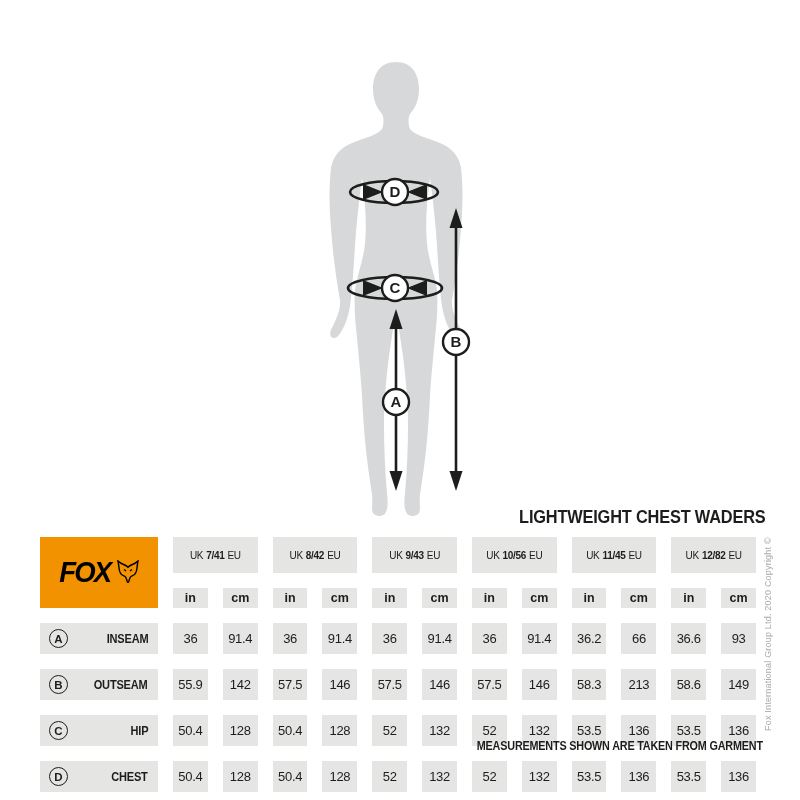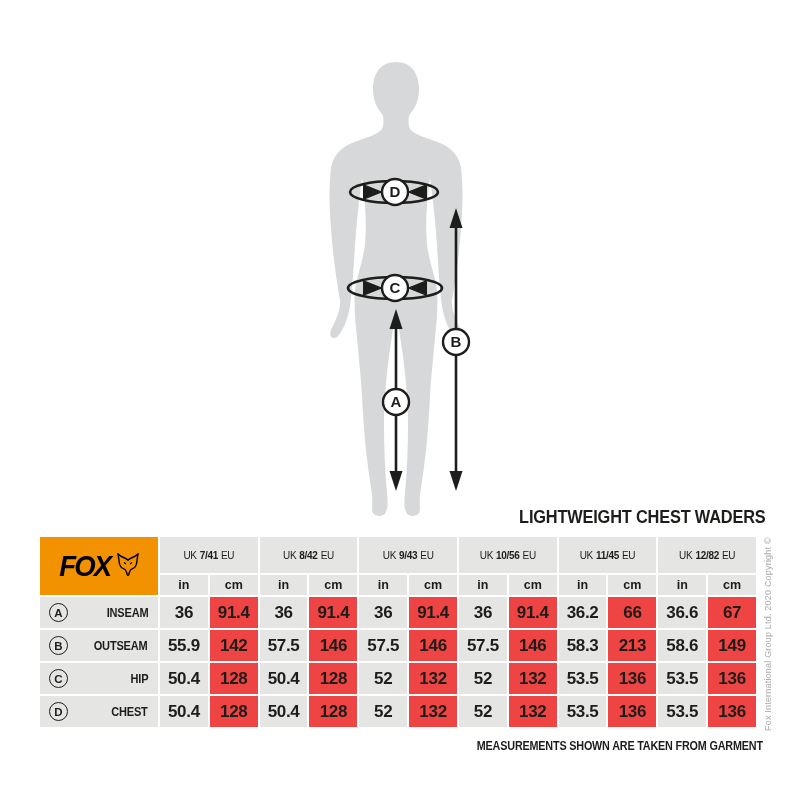--- a/index.html
+++ b/index.html
@@ -13,31 +13,31 @@
   .chart-title{position:absolute;top:506px;right:34px;font-size:19px;font-weight:bold;
                letter-spacing:-0.2px;white-space:nowrap;transform:scaleX(0.86);transform-origin:100% 50%;}
   .footer-note{position:absolute;top:739px;right:37px;font-size:12px;font-weight:bold;
                letter-spacing:-0.2px;white-space:nowrap;transform:scaleX(0.9);transform-origin:100% 50%;}
   .copyright{position:absolute;left:763px;top:731px;transform:rotate(-90deg);transform-origin:0 0;
              font-size:9px;color:#a9a9a8;white-space:nowrap;letter-spacing:0.2px;}
 
   
   .size-table{position:absolute;left:40px;top:537px;width:716px;display:grid;
               grid-template-columns:118px repeat(12,1fr);
-              grid-template-rows:36px 20px 31px 31px 31px 31px;gap:2px;}
+              grid-template-rows:36px 20px 31px 31px 31px 31px;gap:15px;}
   .cell{display:flex;align-items:center;justify-content:center;background:#e5e5e4;}
-  .cell.cm-col{background:#ef4444;}
+  .cell.cm-col{background:#e5e5e5;}
   .logo-cell{grid-row:1/3;grid-column:1;background:#f39200;display:flex;align-items:center;
              justify-content:center;gap:4px;}
   .fox-word{font-size:29px;font-weight:900;font-style:italic;letter-spacing:-2px;
             transform:scaleX(0.95);color:#000;}
   .size-cell{grid-column:span 2;font-size:10px;letter-spacing:-0.3px;white-space:nowrap;}
   .size-cell b{margin:16px 3px;}
   .unit-cell{font-size:12.5px;font-weight:bold;}
-  .value-cell{font-size:17px;font-weight:bold;letter-spacing:-0.3px;}
+  .value-cell{font-size:13px;font-weight:normal;letter-spacing:-0.3px;}
   .label-cell{justify-content:space-between;padding:0 10px 0 9px;}
   .row-label{font-size:12px;font-weight:bold;letter-spacing:-0.2px;transform:scaleX(0.92);
              transform-origin:100% 50%;}
   .badge{width:19px;height:19px;border:1.8px solid #1d1d1b;border-radius:50%;display:flex;
          align-items:center;justify-content:center;font-weight:bold;font-size:11.5px;
          box-sizing:border-box;background:transparent;}
 </style>
 </head>
 <body>
 
@@ -189,21 +189,21 @@
     <div class="cell value-cell cm-col">91.4</div>
     <div class="cell value-cell">36</div>
     <div class="cell value-cell cm-col">91.4</div>
     <div class="cell value-cell">36</div>
     <div class="cell value-cell cm-col">91.4</div>
     <div class="cell value-cell">36</div>
     <div class="cell value-cell cm-col">91.4</div>
     <div class="cell value-cell">36.2</div>
     <div class="cell value-cell cm-col">66</div>
     <div class="cell value-cell">36.6</div>
-    <div class="cell value-cell cm-col">67</div>
+    <div class="cell value-cell cm-col">93</div>
 
     <div class="cell label-cell">
       <span class="badge">B</span>
       <span class="row-label">OUTSEAM</span>
     </div>
     <div class="cell value-cell">55.9</div>
     <div class="cell value-cell cm-col">142</div>
     <div class="cell value-cell">57.5</div>
     <div class="cell value-cell cm-col">146</div>
     <div class="cell value-cell">57.5</div>

